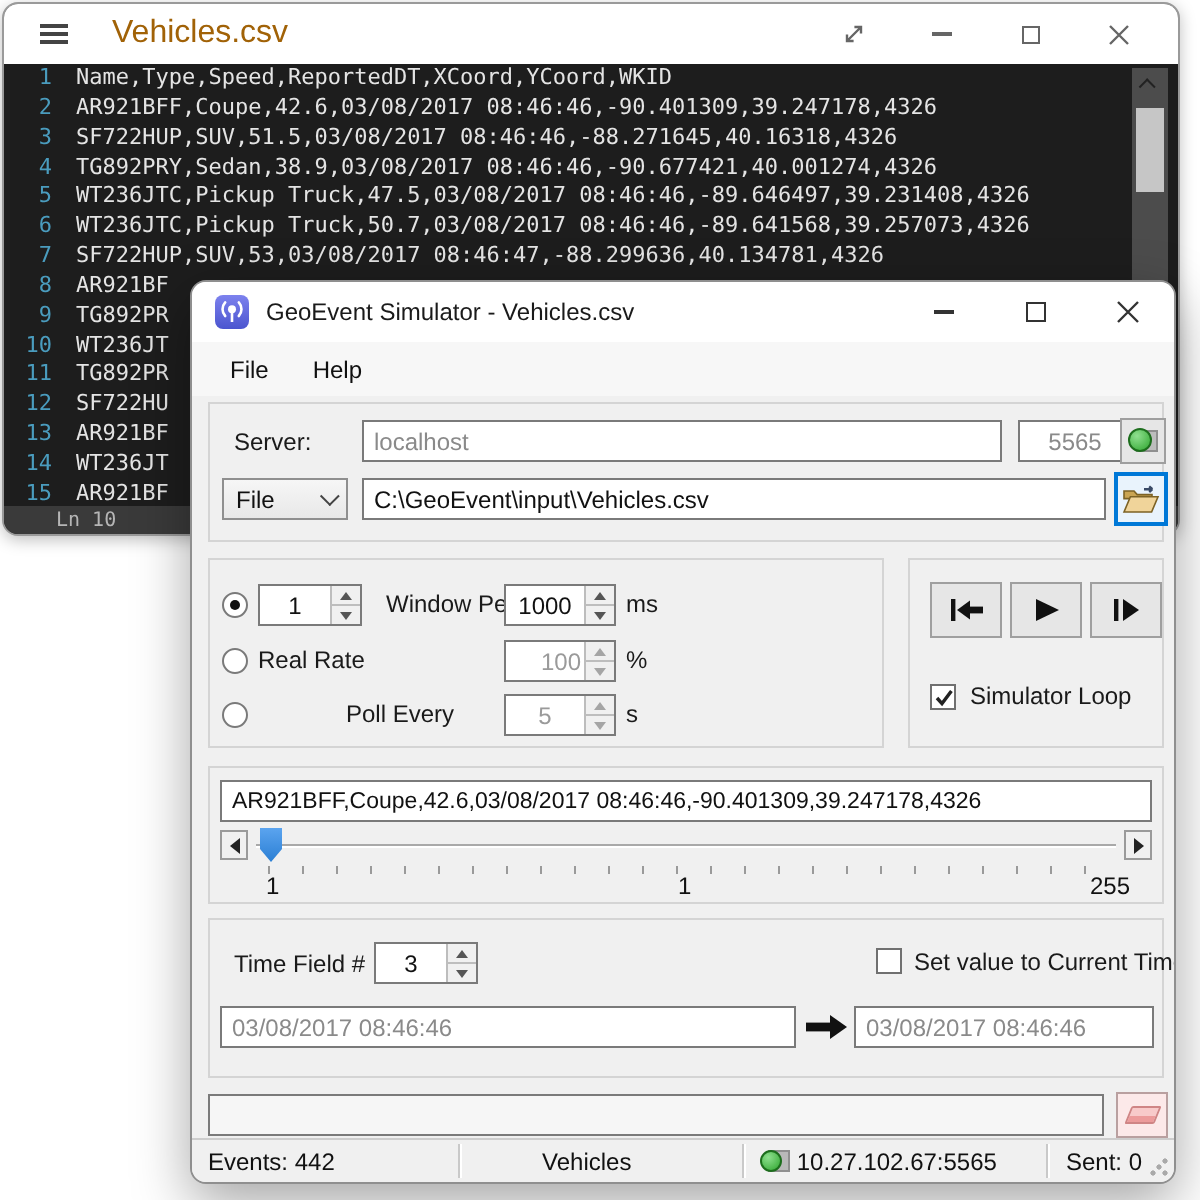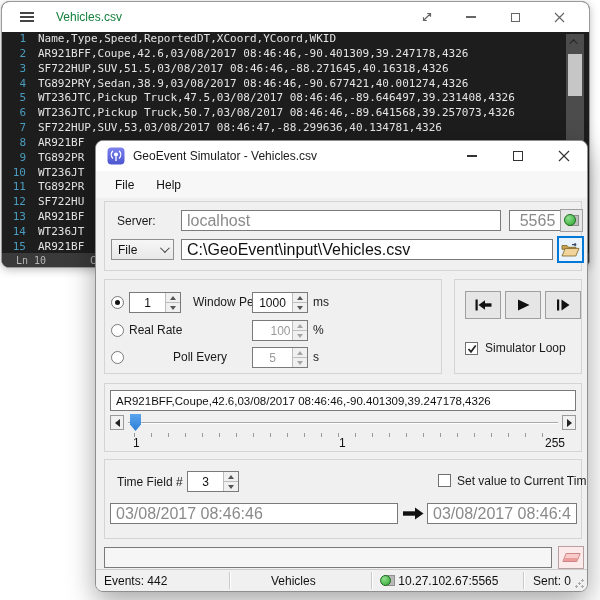--- a/index.html
+++ b/index.html
@@ -7,53 +7,53 @@
   #stage { position:relative; width:600px; height:600px; background:#ffffff; overflow:hidden; }
 
   
   .win { position:absolute; border:1px solid #9a9a9a; border-radius:8px; overflow:hidden; background:#f0f0f0; }
 
   
   #editor { left:1px; top:1px; width:589px; height:267px; background:#1e1e1e; box-shadow:0 2px 8px rgba(0,0,0,.25); }
   .ed-titlebar { position:relative; height:30px; background:#ffffff; display:flex; align-items:center; }
   .hamburger { width:14px; margin-left:18px; display:inline-block; }
   .hamburger i { display:block; height:1.6px; background:#444; margin:2.6px 0; }
-  .ed-title { margin-left:22px; font-size:12px; color:#15803d; }
+  .ed-title { margin-left:22px; font-size:16px; color:#a16207; }
   .ed-controls { position:absolute; right:8px; top:0; height:30px; display:flex; }
   .ed-ctl { width:44px; height:30px; display:flex; align-items:center; justify-content:center; color:#666; }
   .ed-minus { width:10px; height:1.5px; background:#666; display:inline-block; }
   .ed-square { width:9px; height:9px; border:1.2px solid #666; display:inline-block; }
   .ed-body { position:absolute; top:30px; left:0; right:0; bottom:14px; background:#1d1d1d; overflow:hidden;
              font-family:"DejaVu Sans Mono", monospace; font-size:11px; }
   .code-line { height:14.85px; line-height:14.85px; white-space:pre; display:flex; }
   .gutter { width:36px; text-align:right; padding-right:12px; color:#4a9cbe; flex:0 0 auto; }
   .code-text { color:#e4e4e4; }
   .ed-scrollbar { position:absolute; top:32px; right:5px; width:18px; bottom:15px; background:#4c4c4c; }
   .ed-scroll-up { height:16px; display:flex; align-items:center; justify-content:center; }
   .chev-up { width:6px; height:6px; border-left:1.6px solid #222; border-top:1.6px solid #222; transform:rotate(45deg) translateY(2px); }
   .ed-thumb { position:absolute; top:20px; left:2px; width:14px; height:42px; background:#c6c6c6; }
   .ed-statusbar { position:absolute; left:0; right:0; bottom:0; height:14px; background:#3a3a3a; color:#b5b5b5;
                   font-family:"DejaVu Sans Mono", monospace; font-size:10px; display:flex; align-items:center; }
-  .ed-status-ln { margin-left:14px; }
+  .ed-status-ln { margin-left:26px; }
   .ed-status-col { margin-left:44px; }
 
   
   #sim { left:95px; top:140px; width:493px; height:452px; background:#f0f0f0; border:1px solid #8f8f8f;
          box-shadow:0 10px 28px rgba(0,0,0,.35); }
   .sim-titlebar { position:relative; height:30px; background:#ffffff; display:flex; align-items:center; }
   .sim-logo { width:18px; height:18px; margin-left:11px; flex:0 0 auto; }
   .sim-title { margin-left:8px; font-size:12px; color:#1a1a1a; }
   .sim-controls { position:absolute; right:0; top:0; height:30px; display:flex; }
   .sim-ctl { width:46px; height:30px; display:flex; align-items:center; justify-content:center; color:#333; }
   .menubar { height:27px; background:#f7f7f7; display:flex; align-items:center; padding-left:8px; font-size:12px; color:#111; }
   .menu-item { padding:5px 11px; }
 
   .grp { position:absolute; border:1px solid #d4d4d4; background:#f0f0f0; }
   .lbl { position:absolute; font-size:12px; color:#1a1a1a; white-space:nowrap; }
-  .tb  { position:absolute; border:1px solid #7a7a7a; background:#ffffff; font-size:16px; color:#111;
+  .tb  { position:absolute; border:1px solid #7a7a7a; background:#ffffff; font-size:12px; color:#111;
          font-family:"Liberation Sans", sans-serif; padding:0 5px; height:21px; line-height:19px; }
   input.tb { outline:none; }
   .tb.dim { color:#8a8a8a; }
   .btn { position:absolute; background:#e6e6e6; border:1px solid #9f9f9f; display:flex; align-items:center; justify-content:center; }
 
   
   .combo { position:absolute; border:1px solid #8f8f8f; background:linear-gradient(#f6f6f6,#e8e8e8);
            font-size:12px; color:#111; display:flex; align-items:center; padding:0 6px; height:21px; }
   .combo .cv { flex:1; }
   .combo-chev { width:7px; height:7px; border-right:1.5px solid #444; border-bottom:1.5px solid #444;

